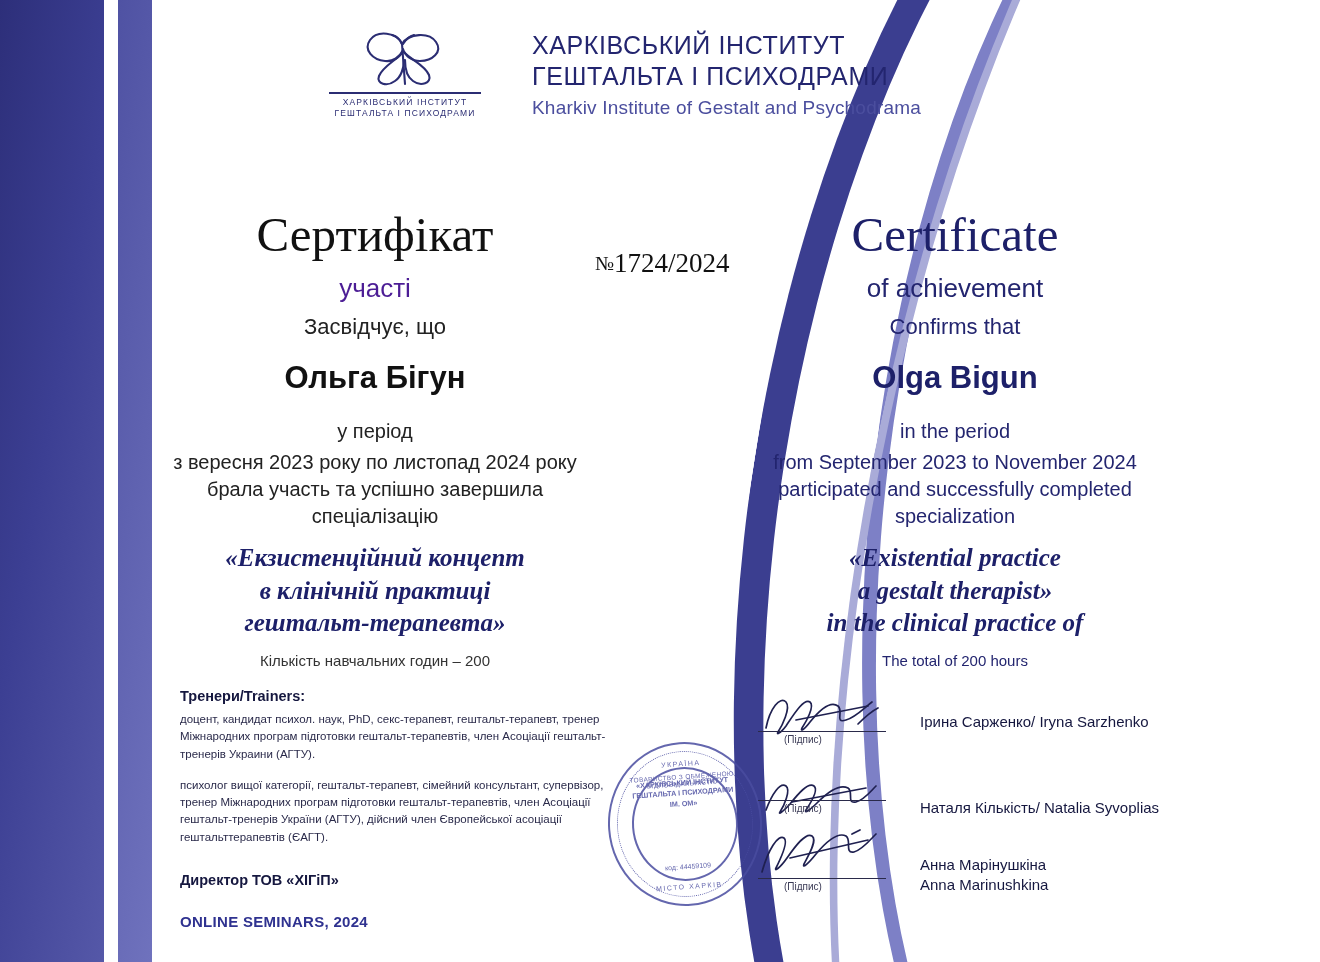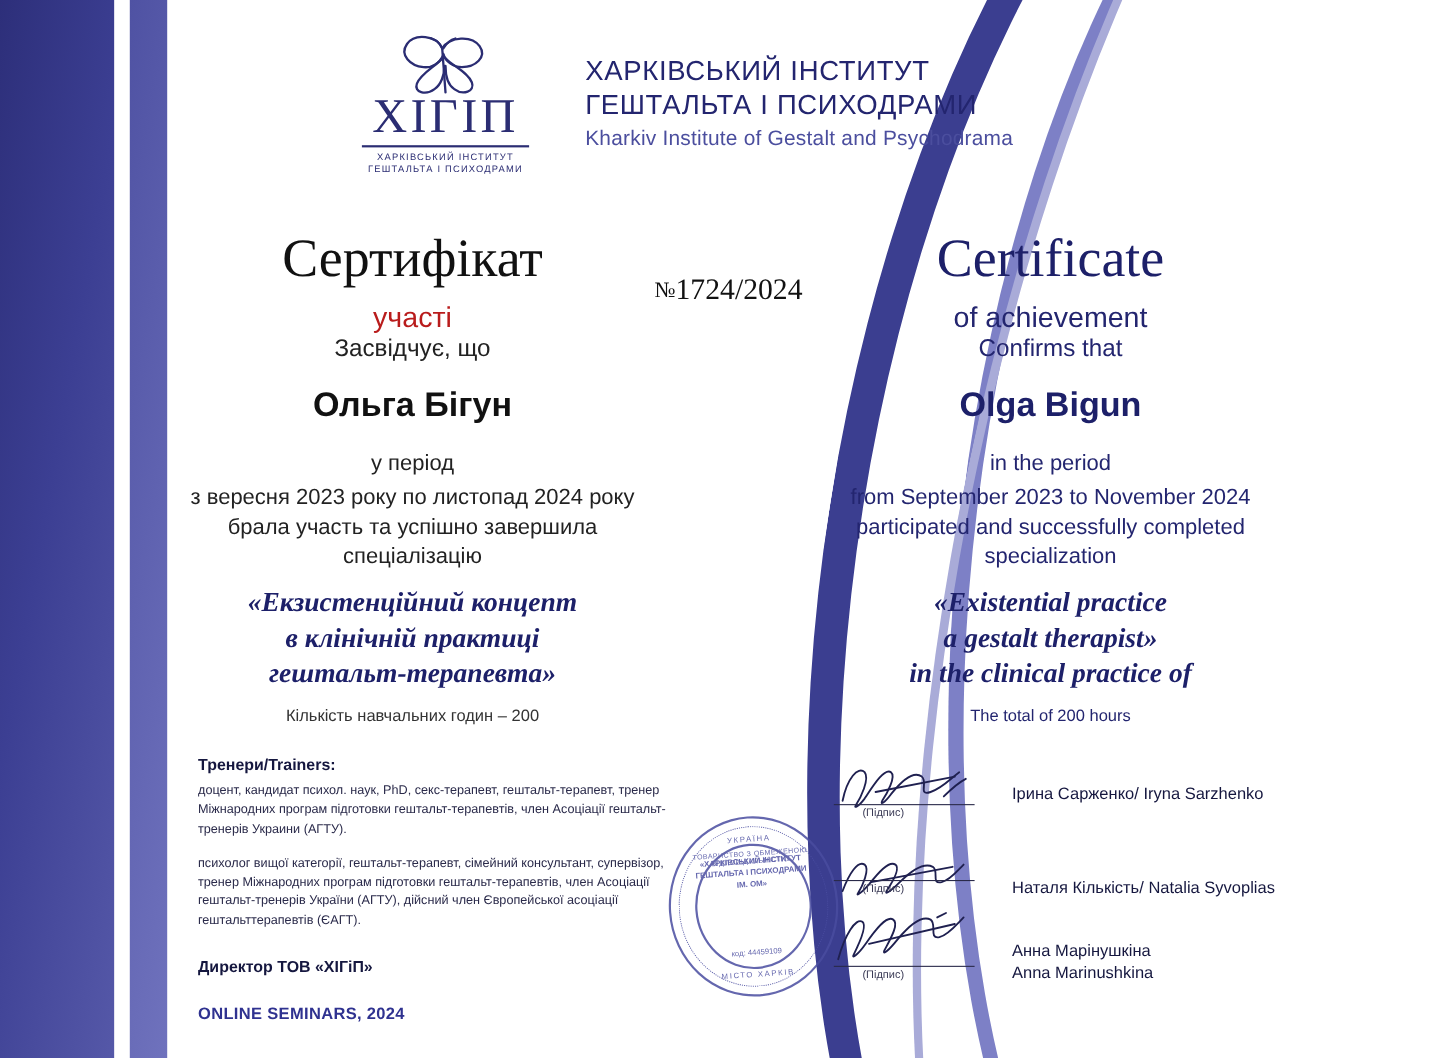--- a/index.html
+++ b/index.html
@@ -144,28 +144,28 @@
     line-height: 1;
   }
   .title-en {
     font-family: "Liberation Serif", serif;
     font-size: 49px;
     color: #1d2069;
     line-height: 1;
   }
   .subtitle {
     font-size: 26px;
-    color: #b91c1c;
+    color: #4c1d95;
     margin-top: 14px;
   }
   .subtitle-en { color: #23256f; }
   .lead {
     font-size: 22px;
     color: #222;
-    margin-top: 0;
+    margin-top: 10px;
   }
   .lead-en { color: #23256f; }
   .name {
     font-size: 31px;
     font-weight: bold;
     color: #111;
     margin-top: 20px;
   }
   .name-en { color: #1d2069; }
   .period {
@@ -339,21 +339,20 @@
             <path d="M48 54 C47 40 46 26 45 14"></path>
             <path d="M45 14 C40 2 20 0 13 10 C6 20 16 30 28 31 C36 32 43 27 46 20"></path>
             <path d="M45 14 C52 3 72 2 79 12 C86 22 75 31 63 31 C55 31 48 26 46 19"></path>
             <path d="M46 22 C40 30 26 36 22 46 C19 54 30 57 38 51 C44 47 47 38 47 30"></path>
             <path d="M47 22 C54 30 68 35 72 45 C75 53 64 57 56 51 C50 47 48 38 48 30"></path>
             <path d="M45 14 C43 9 39 6 35 5"></path>
             <path d="M46 14 C49 9 53 6 57 5"></path>
           </g>
         </svg>
       </div>
-      <div class="logo-word">ХІГІП</div>
       <div class="logo-rule"></div>
       <div class="logo-sub">ХАРКІВСЬКИЙ ІНСТИТУТ</div>
       <div class="logo-sub">ГЕШТАЛЬТА І ПСИХОДРАМИ</div>
     </div>
     <div class="inst-block">
       <div class="inst-line">ХАРКІВСЬКИЙ ІНСТИТУТ</div>
       <div class="inst-line">ГЕШТАЛЬТА І ПСИХОДРАМИ</div>
       <div class="inst-en">Kharkiv Institute of Gestalt and Psychodrama</div>
     </div>
   </div>

